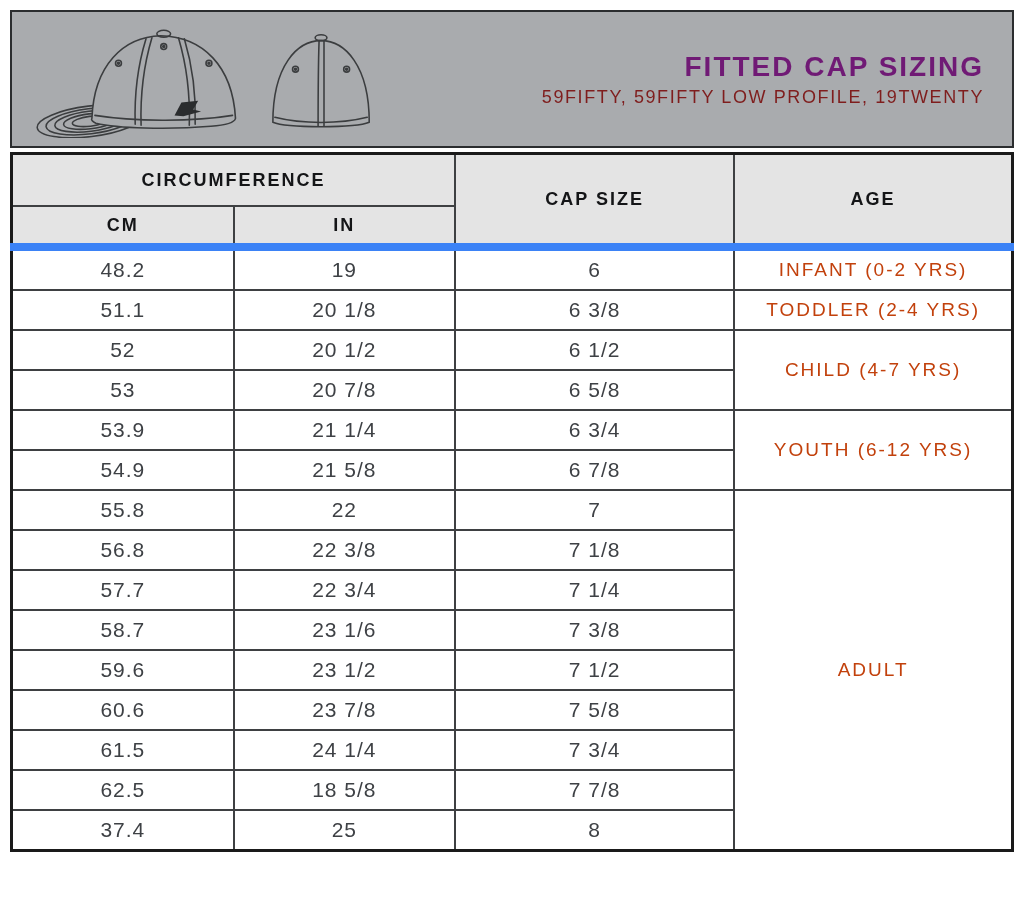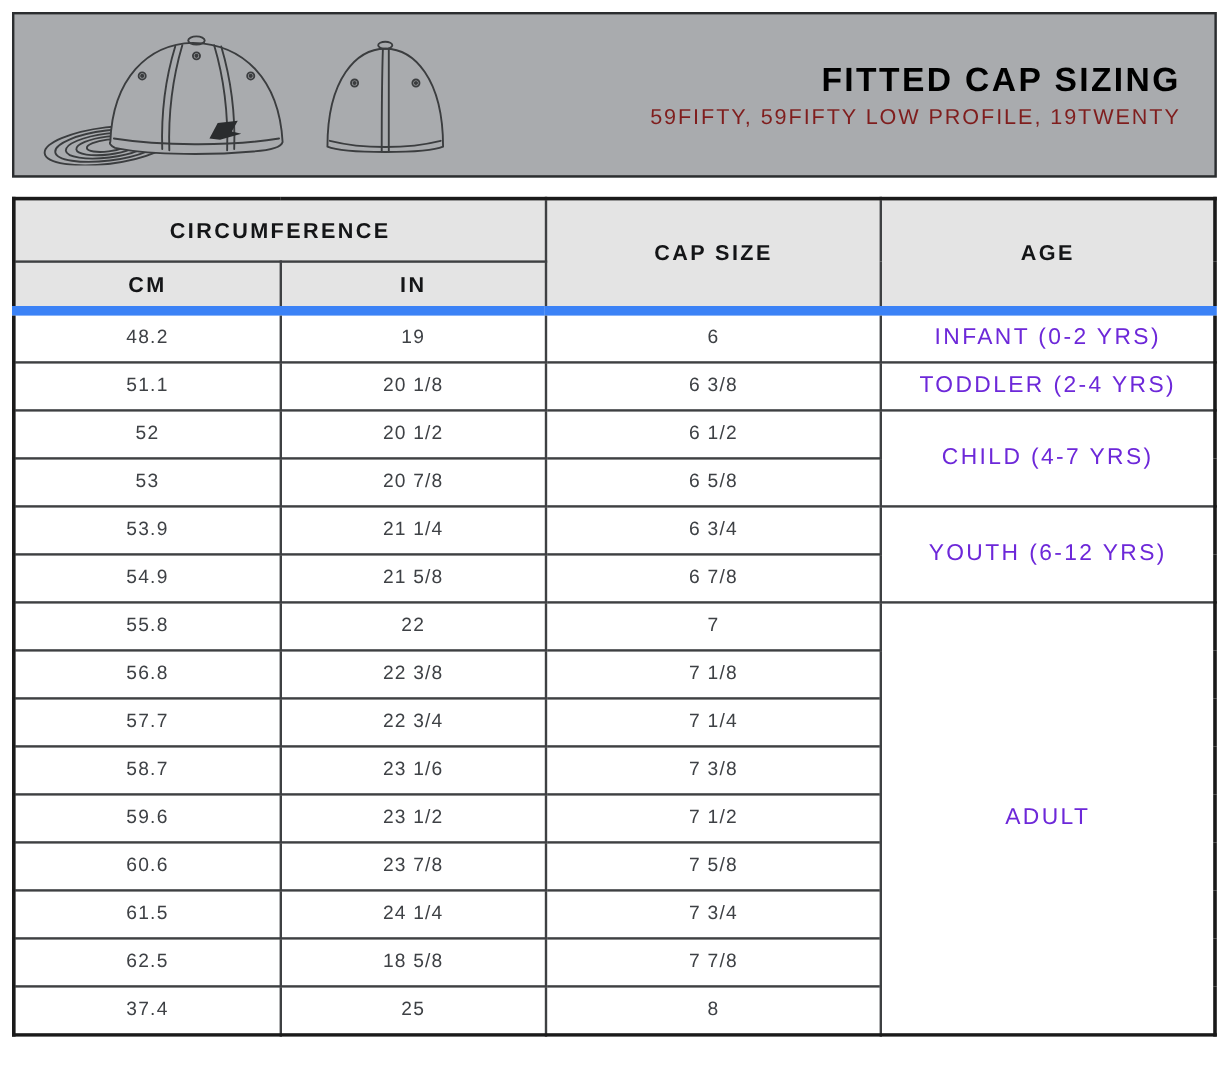--- a/index.html
+++ b/index.html
@@ -16,38 +16,38 @@
     justify-content:space-between;
     box-sizing:border-box;
     padding:0 28px 0 14px;
   }
   .caps{flex:0 0 auto;}
   .title-block{text-align:right;}
   .title-block h1{
     margin:0 0 7px 0;
     font-size:28px;
     font-weight:bold;
-    color:#000000;
+    color:#701a75;
     letter-spacing:2px;
     line-height:1;
   }
   .title-block .subtitle{
     font-size:18px;
     color:#7f1d1d;
     letter-spacing:1.6px;
     line-height:1;
   }
 
   
   table.sizing{
     width:100%;
     border-collapse:collapse;
     table-layout:fixed;
     border:3px solid #1a1a1a;
-    margin-top:16px;
+    margin-top:4px;
     padding-left:28px;
   }
   th,td{
     border:2px solid #3e4042;
     text-align:center;
     vertical-align:middle;
     padding:0;
   }
   thead th{
     background:#e4e4e4;
@@ -57,25 +57,25 @@
     letter-spacing:2px;
   }
   thead tr.row1 th{height:50px;}
   thead tr.row2 th{height:36px;}
   thead th.deep{border-bottom:8px solid #3b82f6;}
   tbody tr td{height:38px;}
   tbody tr:first-child td{border-top:4px solid #131313;}
   tbody tr.group-start td{border-top:1px solid #be185d;}
   td.num{
     color:#3e4145;
-    font-size:16px;
+    font-size:21px;
     letter-spacing:1px;
   }
   td.age{
-    color:#6d28d9;
+    color:#c2410c;
     font-size:19px;
     letter-spacing:2px;
   }
 
   
   .caps svg{display:block;}
 </style>
 </head>
 <body>
 

